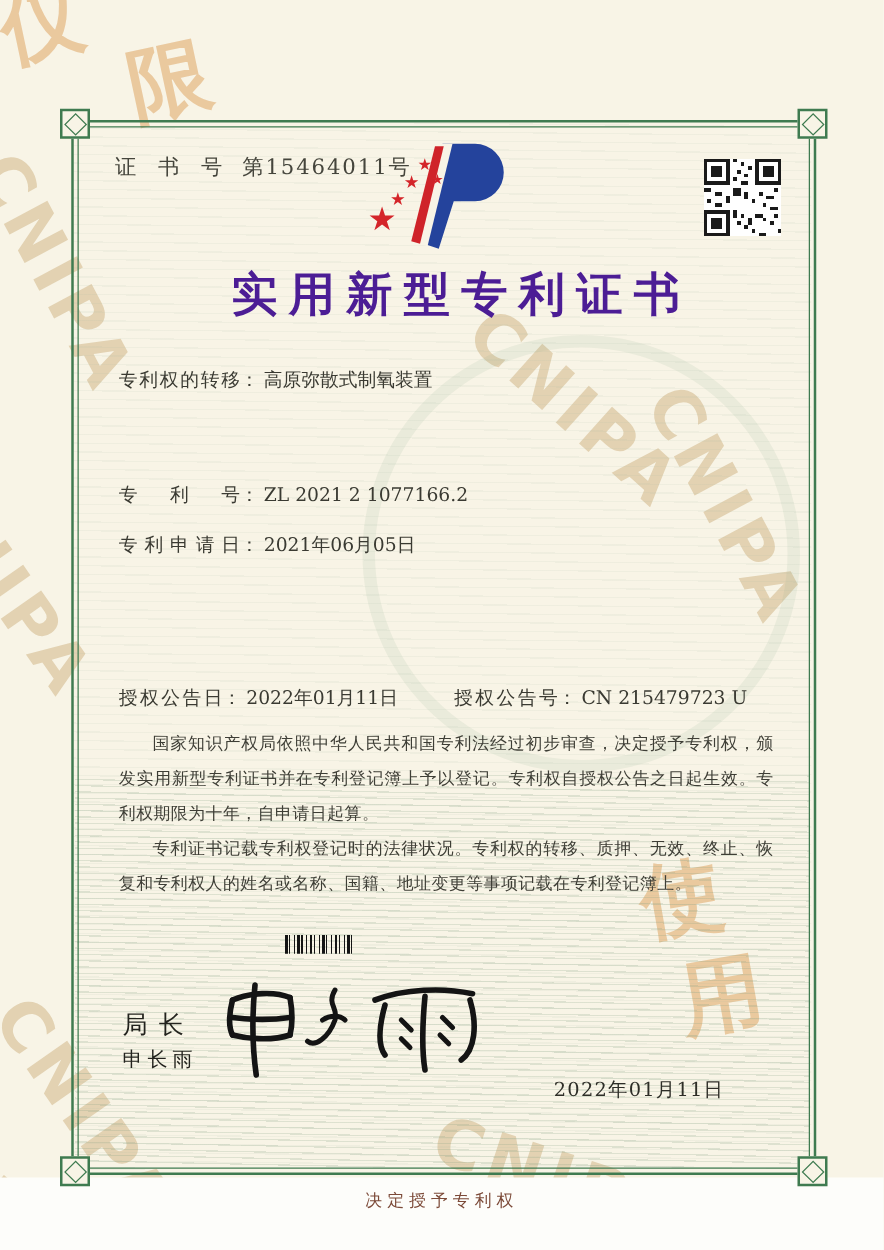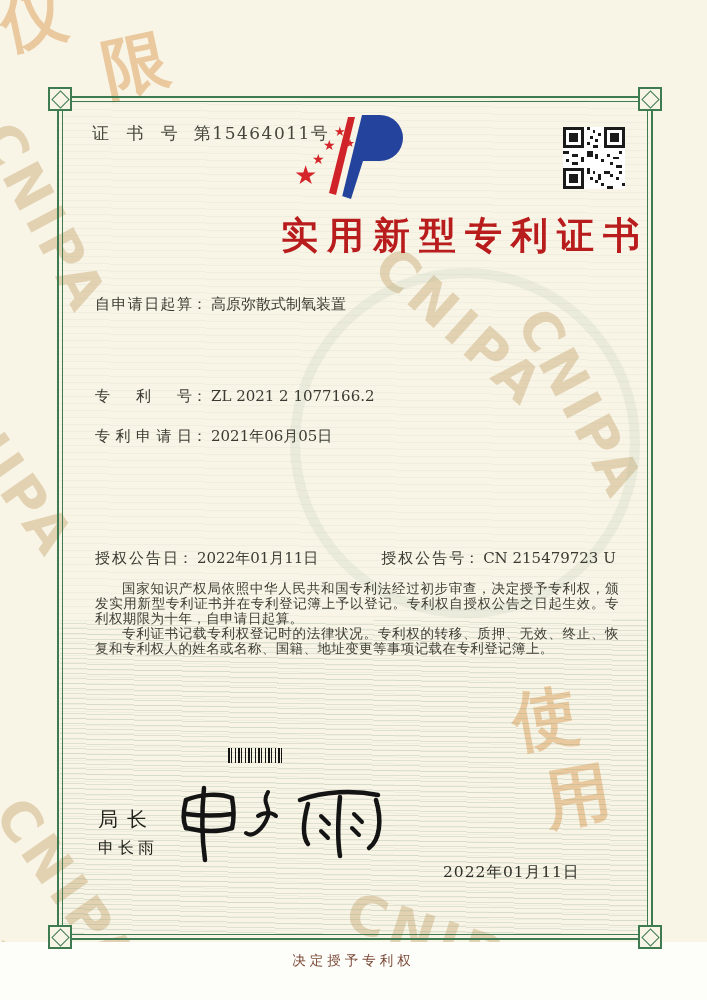--- a/index.html
+++ b/index.html
@@ -21,29 +21,29 @@
   .frame{position:absolute;left:57px;top:96px;width:592px;height:840px;border:2px solid #3f7b50;}
   .frame::before{content:'';position:absolute;inset:3px;border:1px solid #3f7b50;}
   .corner{position:absolute;width:20px;height:20px;border:2px solid #3f7b50;background:#f8f4e6;}
   .corner::before{content:'';position:absolute;inset:3.5px;border:1.5px solid #3f7b50;transform:rotate(45deg);}
   .c-tl{left:-11px;top:-11px;} .c-tr{right:-11px;top:-11px;} .c-bl{left:-11px;bottom:-11px;} .c-br{right:-11px;bottom:-11px;}
   
   .cert-no{position:absolute;left:92px;top:122px;font-size:17px;letter-spacing:1.5px;color:#45453c;}
   .cert-no .sp{margin-right:10px;letter-spacing:6px;}
   .logo{position:absolute;left:290px;top:110px;}
   .qr{position:absolute;left:563px;top:127px;}
-  .title{position:absolute;left:57px;top:211px;width:592px;text-align:right;
-    font-size:37px;font-weight:bold;letter-spacing:9px;color:#b91c1c;}
+  .title{position:absolute;left:57px;top:211px;width:592px;text-align:center;
+    font-size:37px;font-weight:bold;letter-spacing:9px;color:#4c1d95;padding-left:16px;}
   .field-row{position:absolute;left:95px;width:527px;font-size:15px;color:#3a3a32;white-space:nowrap;}
   .f-label{display:inline-block;width:97px;text-align:justify;text-align-last:justify;vertical-align:top;}
   .f-label-sm{display:inline-block;width:83px;text-align:justify;text-align-last:justify;vertical-align:top;}
   .f-colon{margin-right:4px;}
-  .grp2{margin-left:58px;}
+  .grp2{margin-left:40px;}
   .r0{top:295px}.r1{top:342px}.r2{top:387px}.r3{top:427px}.r4{top:467px}.r5{top:507px}.r6{top:549px}
-  .paras{position:absolute;left:95px;top:581px;width:524px;font-size:13.5px;line-height:15px;
+  .paras{position:absolute;left:95px;top:581px;width:524px;font-size:13.5px;line-height:28px;
     letter-spacing:.4px;color:#3e3e36;text-align:justify;}
   .paras p{margin:0;text-indent:2em;}
   .barcode{position:absolute;left:228px;top:748px;width:54px;height:15px;
     background:repeating-linear-gradient(90deg,#151515 0 2px,transparent 2px 3px,#151515 3px 4px,transparent 4px 7px,#151515 7px 8px,transparent 8px 10px);}
   .director-label{position:absolute;left:98px;top:806px;font-size:20px;letter-spacing:9px;color:#23231e;}
   .director-name{position:absolute;left:98px;top:838px;font-size:16px;letter-spacing:4px;color:#23231e;}
   .signature{position:absolute;left:172px;top:776px;}
   .issue-date{position:absolute;left:443px;top:862px;font-size:15.5px;letter-spacing:1px;color:#2e2e28;}
   .page-num{position:absolute;left:57px;top:905px;width:592px;text-align:center;
     font-size:12.5px;letter-spacing:2px;color:#3c3c33;}
@@ -144,21 +144,21 @@
         <rect x="13" y="19" width="1" height="1"></rect>
           <rect x="15" y="20" width="2" height="1"></rect>
           <rect x="19" y="15" width="1" height="1"></rect>
       </g>
     </svg>
   </div>
 
   <div class="title">实用新型专利证书</div>
 
   <div class="field-row r0">
-    <span class="f-label">自申请日起算</span><span class="f-colon">：</span><span>高原弥散式制氧装置</span>
+    <span class="f-label">专利权的转移</span><span class="f-colon">：</span><span>高原弥散式制氧装置</span>
   </div>
   <div class="field-row r2">
     <span class="f-label">专利号</span><span class="f-colon">：</span><span>ZL 2021 2 1077166.2</span>
   </div>
   <div class="field-row r3">
     <span class="f-label">专利申请日</span><span class="f-colon">：</span><span>2021年06月05日</span>
   </div>
   <div class="field-row r6">
     <span><span class="f-label-sm">授权公告日</span><span class="f-colon">：</span><span>2022年01月11日</span></span>
     <span class="grp2"><span class="f-label-sm">授权公告号</span><span class="f-colon">：</span><span>CN 215479723 U</span></span>

